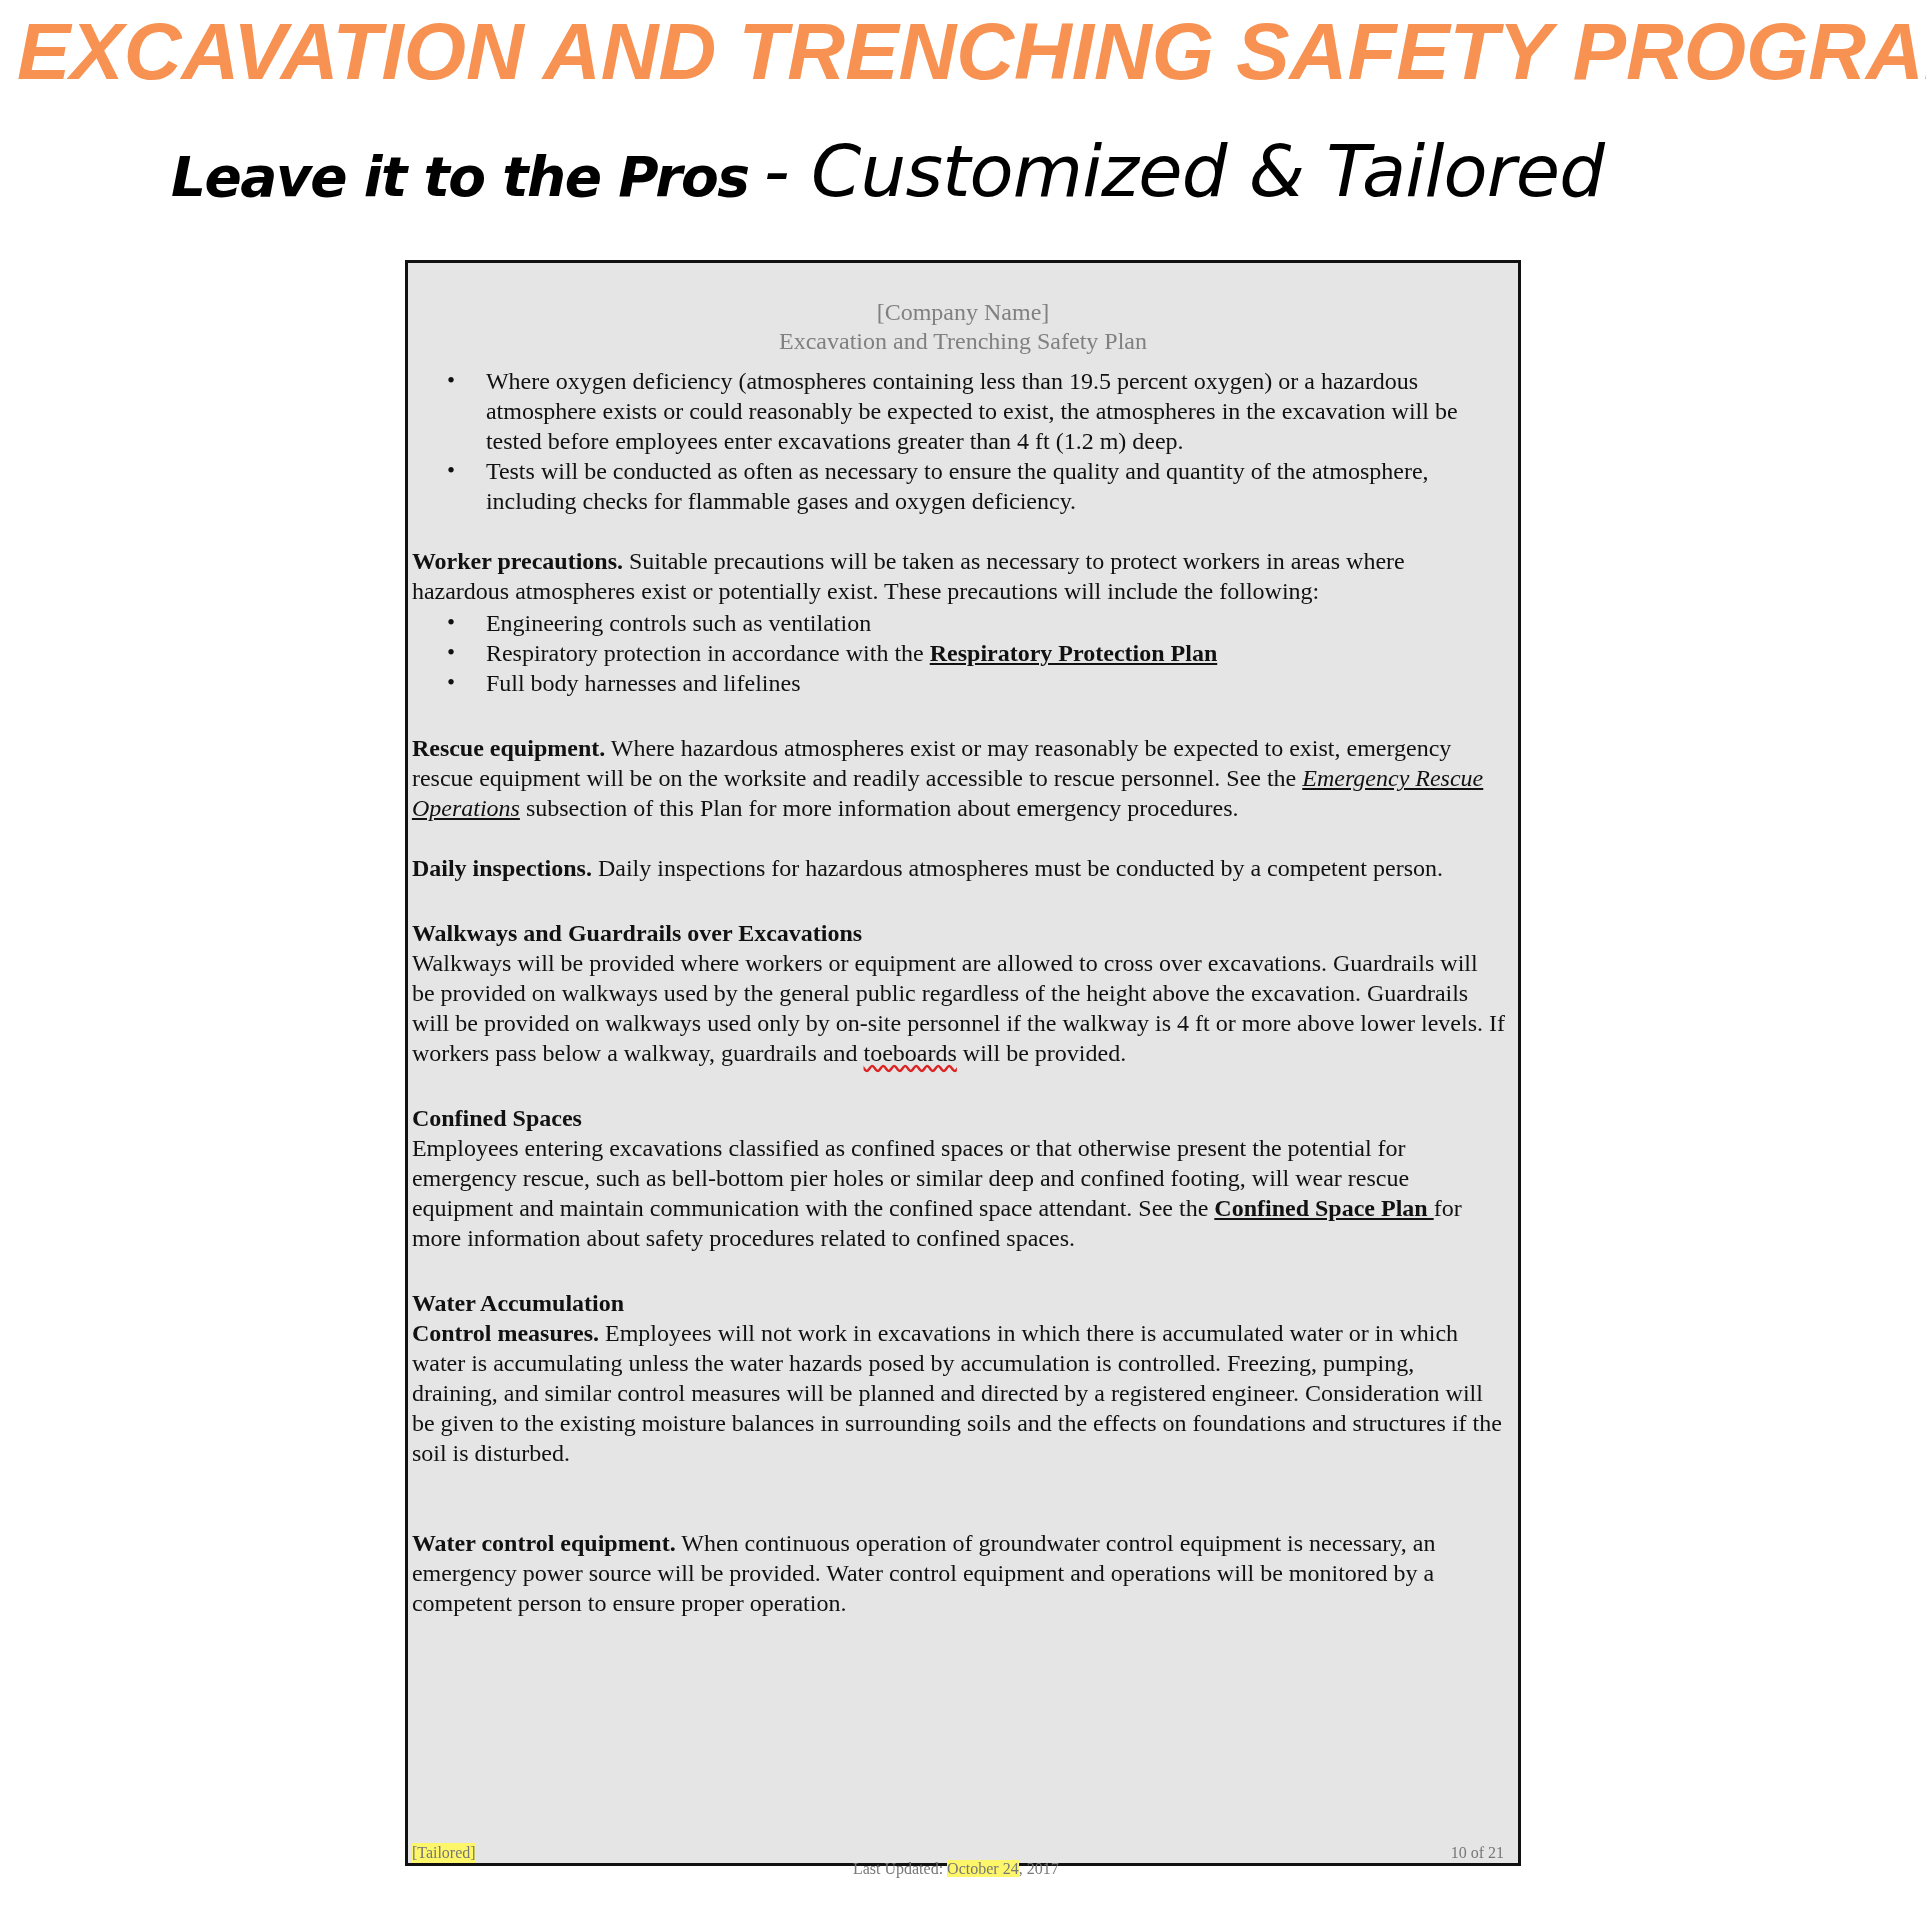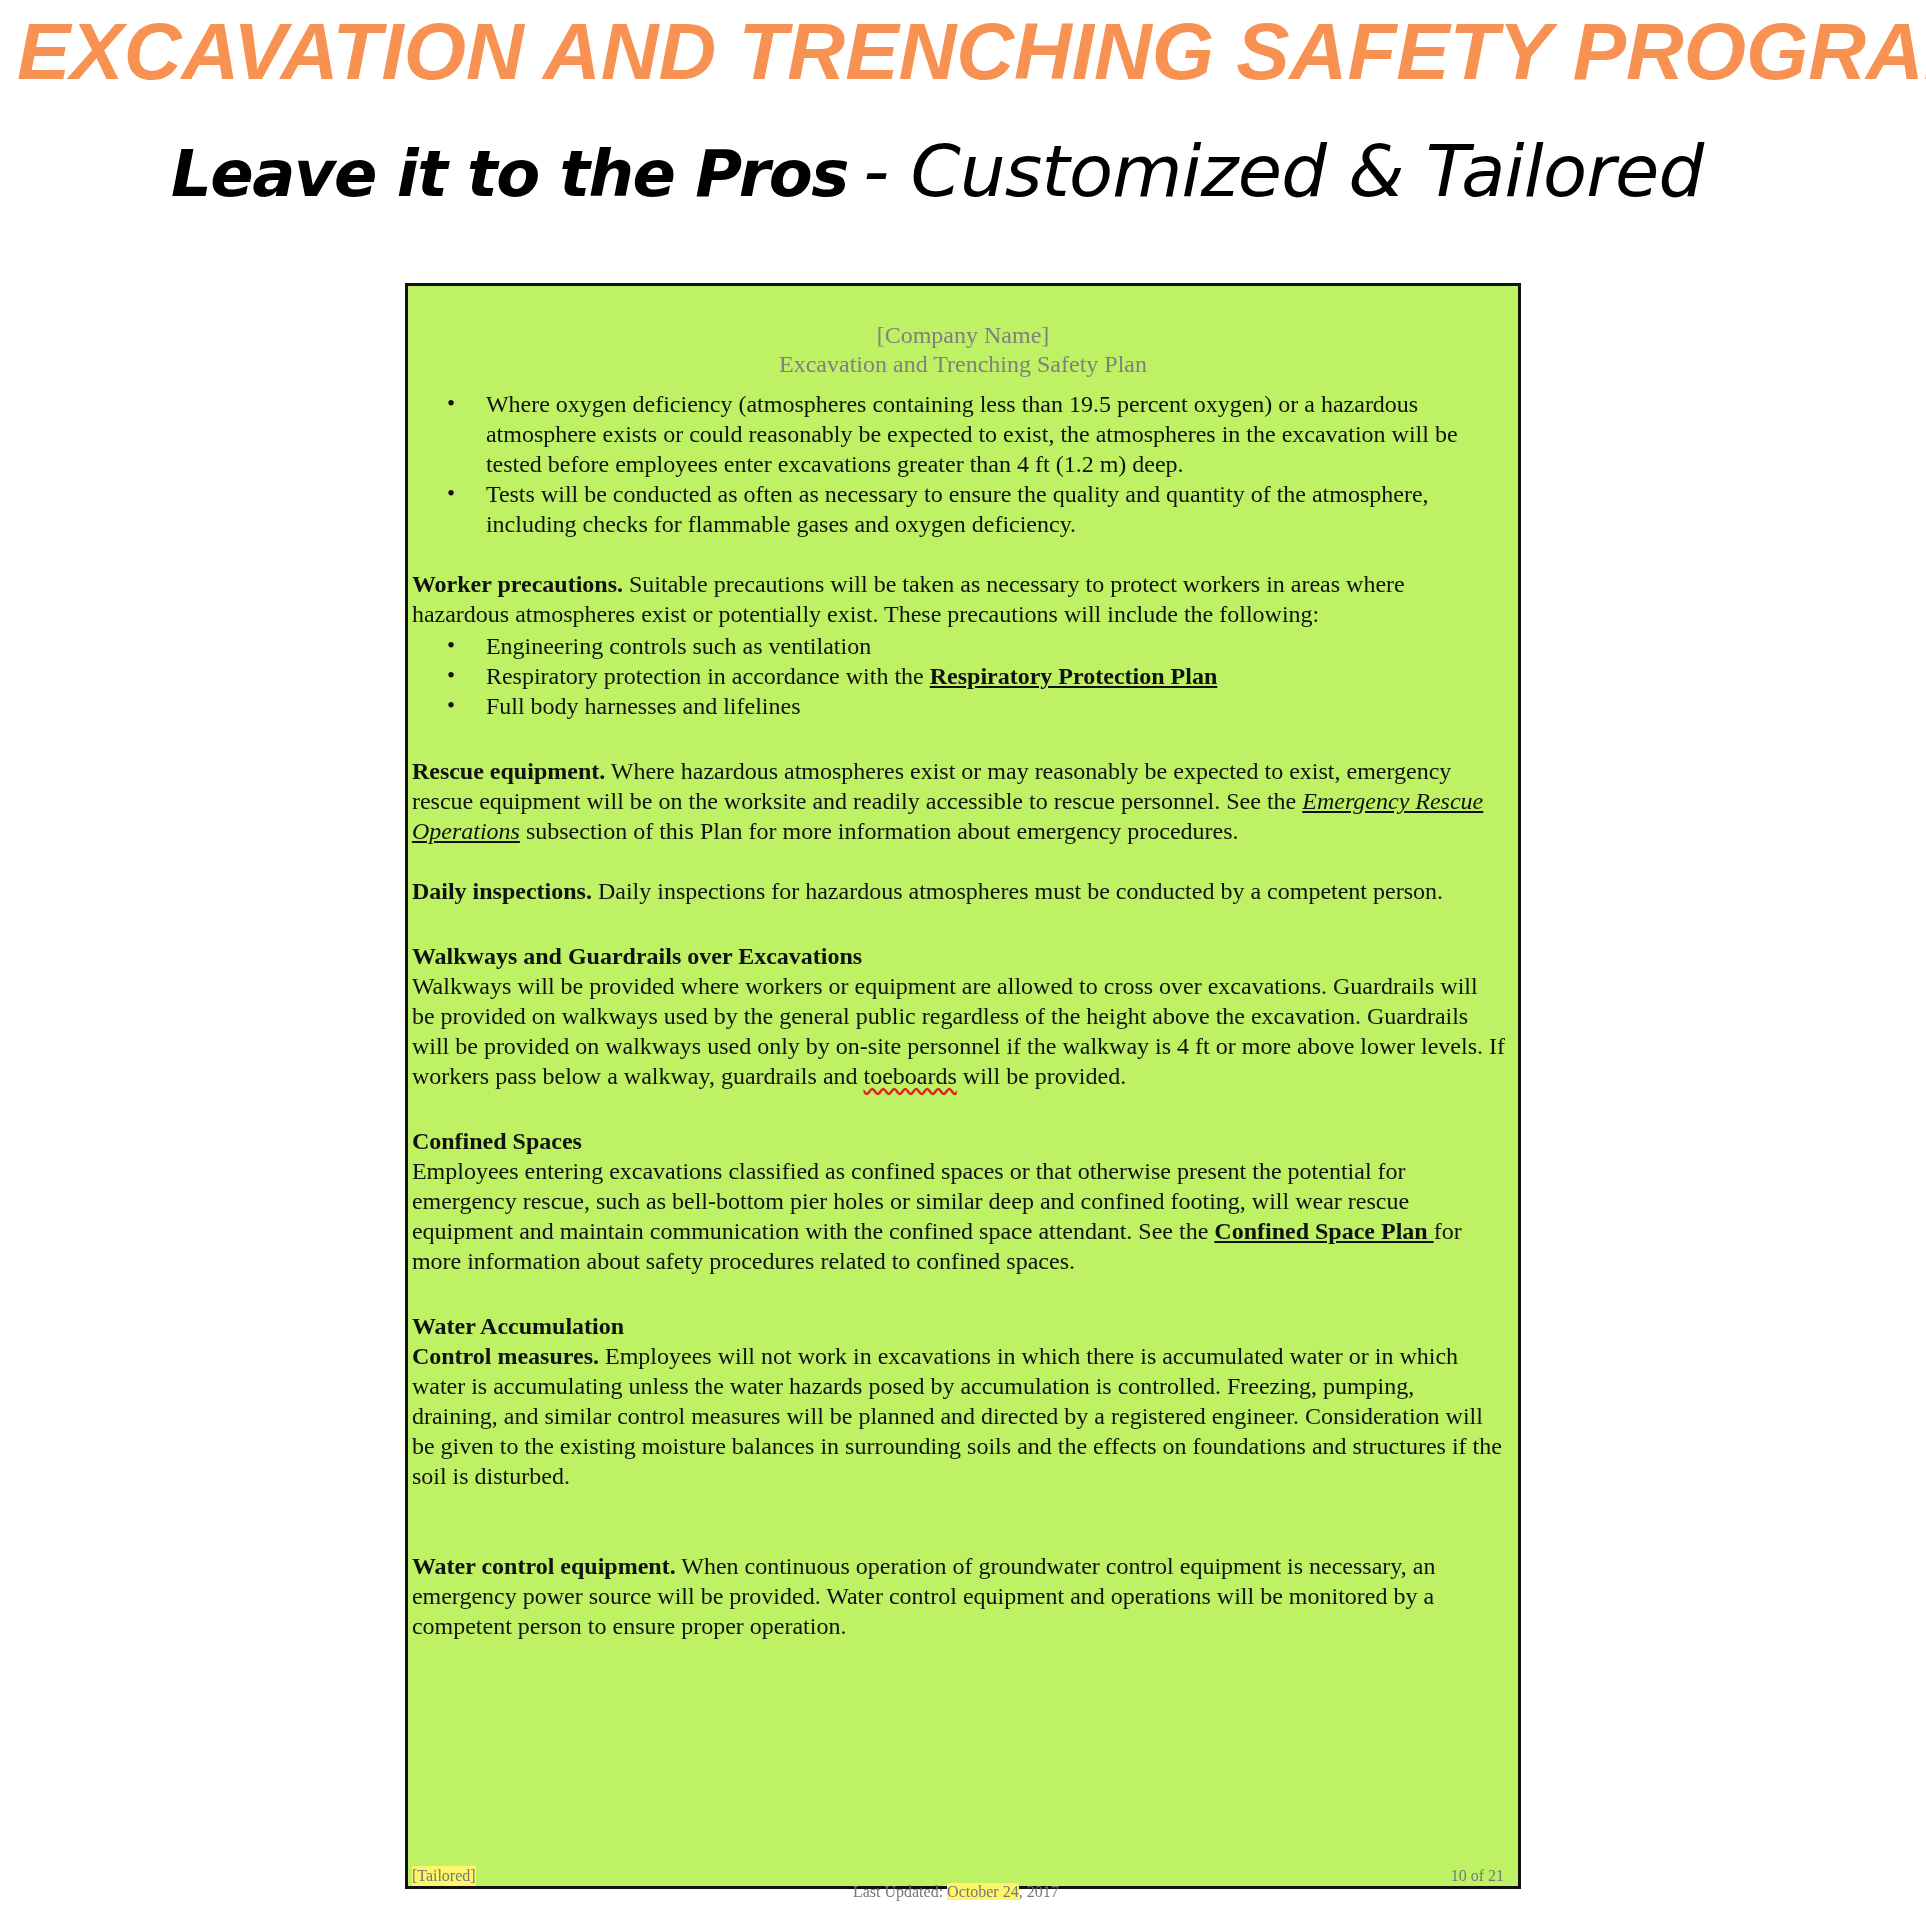--- a/index.html
+++ b/index.html
@@ -6,26 +6,26 @@
   body { width:1926px; height:1926px; background:#ffffff; position:relative; overflow:hidden; }
   .title {
     position:absolute; left:17px; top:6.2px; width:1911px;
     font-family:"Liberation Sans", sans-serif; font-weight:bold; font-style:italic;
     font-size:80px; line-height:92px; color:#F79252; white-space:nowrap; letter-spacing:0px;
   }
   .tagline {
     position:absolute; left:171px; top:129px; white-space:nowrap;
     font-family:"DejaVu Sans", sans-serif; color:#000;
   }
-  .tagline .strong { font-weight:bold; font-style:italic; font-size:64px; letter-spacing:-1.5px; }
+  .tagline .strong { font-weight:bold; font-style:italic; font-size:55px; letter-spacing:-1.5px; }
   .tagline .light { font-style:italic; font-size:72px; font-weight:normal; margin-left:15.4px; letter-spacing:-0.8px; }
   .page {
     position:absolute; left:405px; top:260px; width:1110px; height:1600px;
-    border:3.9px solid #111; background:#bef264; box-sizing:content-box;
-    font-family:"Liberation Serif", serif; color:#111; font-size:24px; line-height:30px;margin-top:23px;
+    border:3.9px solid #111; background:#e5e5e5; box-sizing:content-box;
+    font-family:"Liberation Serif", serif; color:#111; font-size:24px; line-height:30px;
   }
   .hdr { position:absolute; left:0; right:0; top:35px; text-align:center; color:#808080; font-size:24px; line-height:28.5px; }
   .body { position:absolute; left:3.9px; top:103px; width:1094px; }
   .body p { margin:0; }
   ul.bul { list-style:none; margin:0; padding:0 0 0 74px; }
   ul.bul li { position:relative; }
   ul.bul li::before { content:"•"; position:absolute; left:-39px; top:0; font-size:23px; }
   .gap { height:30px; }
   .b { font-weight:bold; }
   .link { font-weight:bold; text-decoration:underline; }

